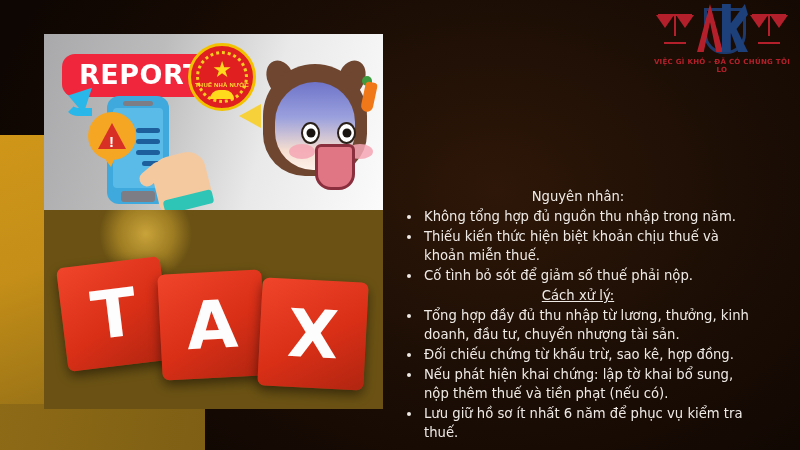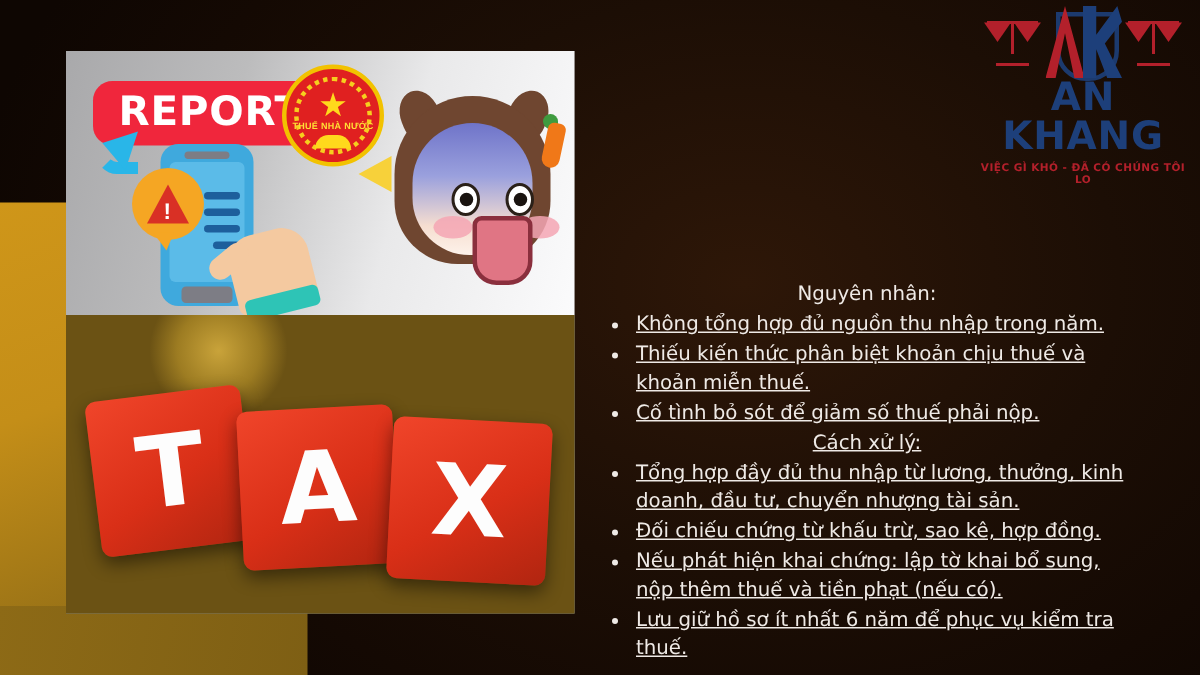--- a/index.html
+++ b/index.html
@@ -497,21 +497,20 @@
     text-decoration: underline;
   }
   ul.bullets {
     margin: 0 0 0 0;
     padding-left: 24px;
     list-style: disc;
   }
   ul.bullets li {
     margin: 0 0 1px 0;
     padding-left: 2px;
-    text-decoration: underline;
   }
 </style>
 </head>
 <body>
 
 <div id="slide">
 
   <div class="gold-bar-left"></div>
   <div class="gold-bar-bottom"></div>
 
@@ -592,30 +591,29 @@
         <div class="scale-beam"></div>
         <div class="scale-pan a"></div>
         <div class="scale-pan b"></div>
         <div class="scale-post"></div>
         <div class="scale-base"></div>
       </div>
       <div class="mono-shield"></div>
       <div class="mono-a"></div>
       <div class="mono-k"></div>
     </div>
-    <div class="logo-name">AN KHANG</div>
     <div class="logo-tagline">VIỆC GÌ KHÓ - ĐÃ CÓ CHÚNG TÔI LO</div>
   </div>
 
 
   <div class="body-text">
     <p class="section-heading">Nguyên nhân:</p>
     <ul class="bullets">
       <li>Không tổng hợp đủ nguồn thu nhập trong năm.</li>
-      <li>Thiếu kiến thức phân biệt khoản chịu thuế và khoản miễn thuế.</li>
+      <li>Thiếu kiến thức hiện biệt khoản chịu thuế và khoản miễn thuế.</li>
       <li>Cố tình bỏ sót để giảm số thuế phải nộp.</li>
     </ul>
     <p class="section-heading second">Cách xử lý:</p>
     <ul class="bullets">
       <li>Tổng hợp đầy đủ thu nhập từ lương, thưởng, kinh doanh, đầu tư, chuyển nhượng tài sản.</li>
       <li>Đối chiếu chứng từ khấu trừ, sao kê, hợp đồng.</li>
       <li>Nếu phát hiện khai chứng: lập tờ khai bổ sung, nộp thêm thuế và tiền phạt (nếu có).</li>
       <li>Lưu giữ hồ sơ ít nhất 6 năm để phục vụ kiểm tra thuế.</li>
     </ul>
   </div>

